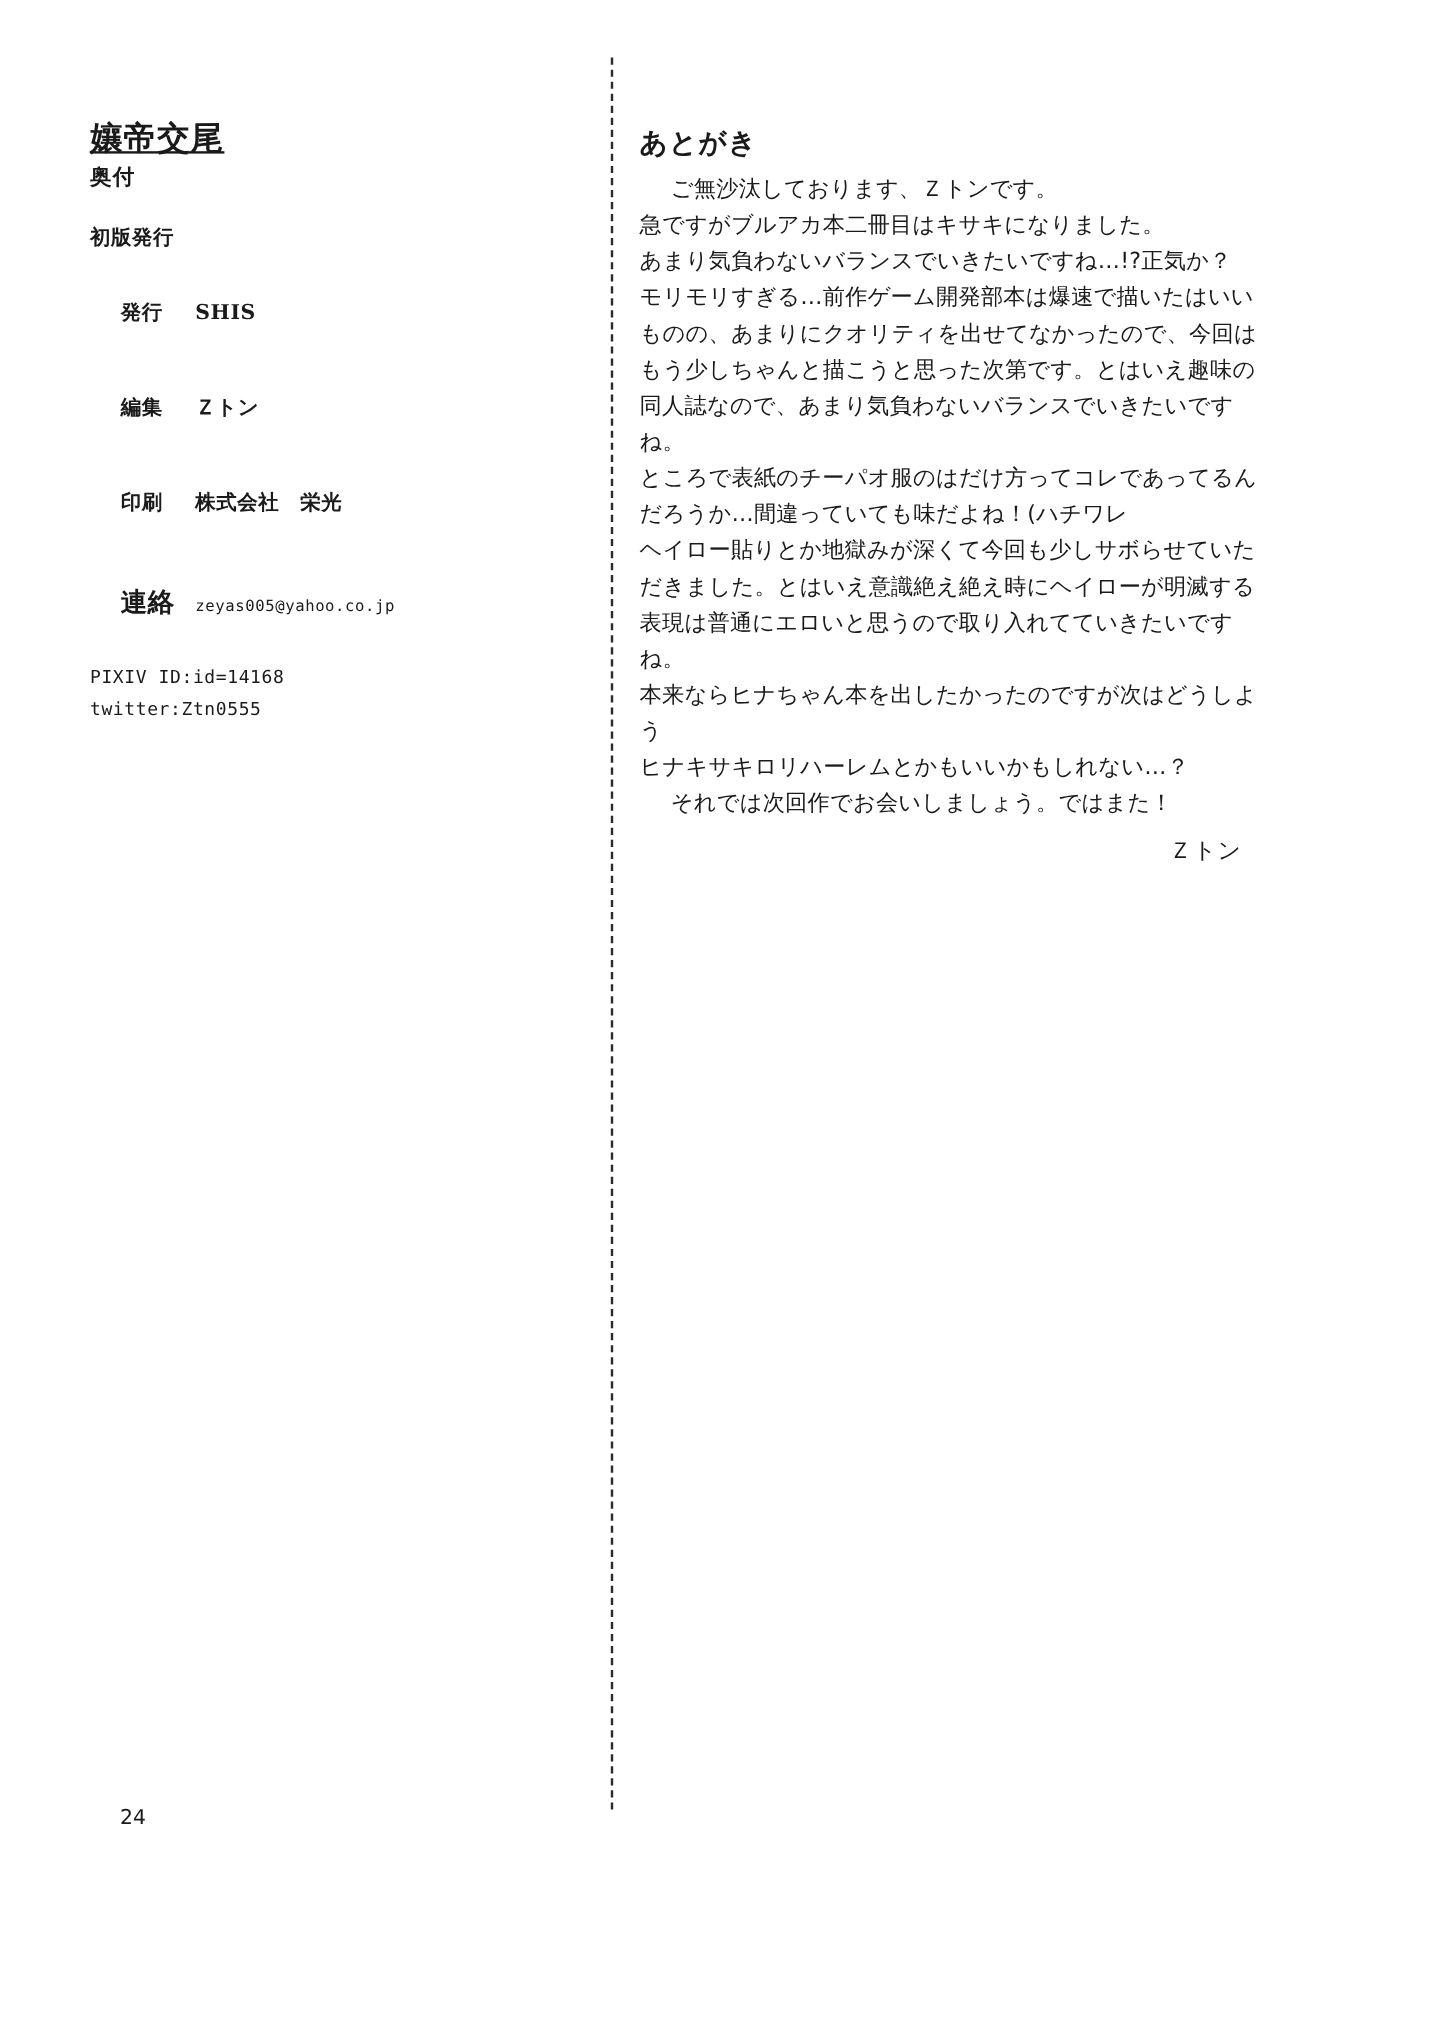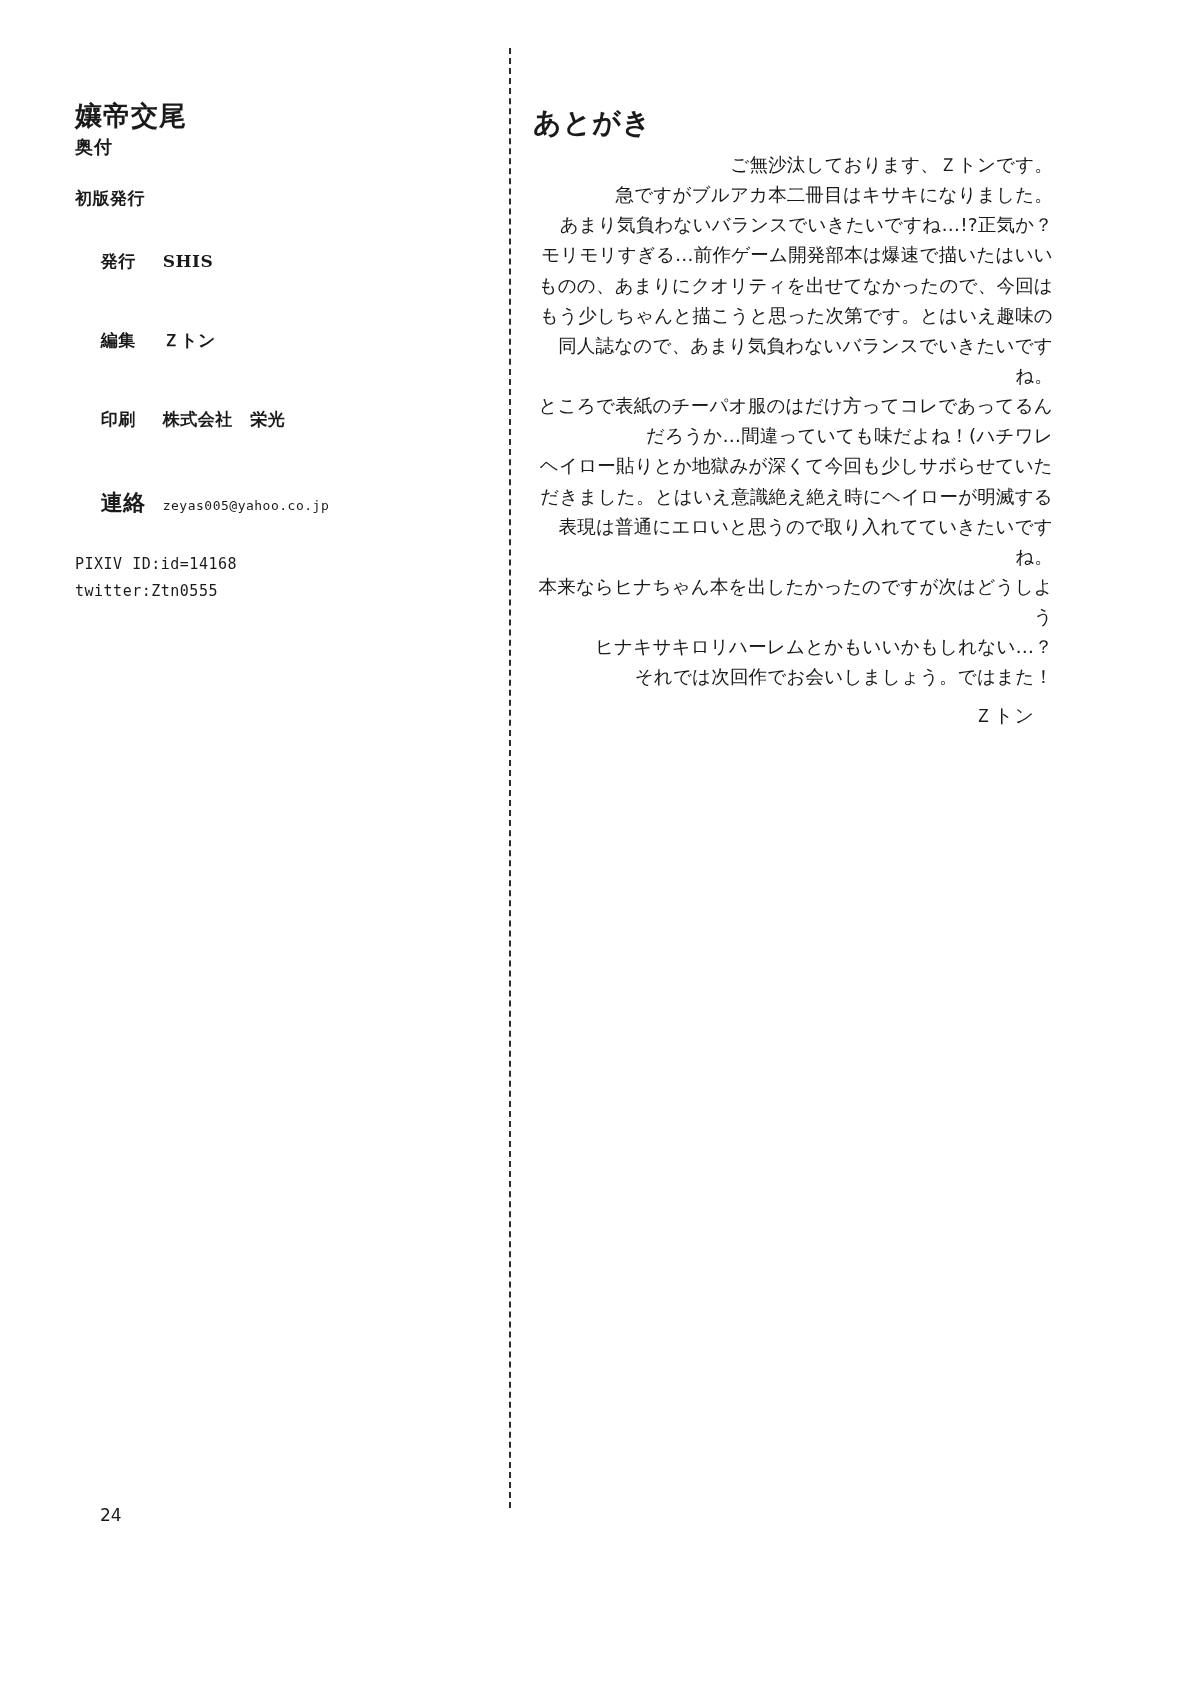--- a/index.html
+++ b/index.html
@@ -33,20 +33,21 @@
     top: 100px;
     width: 400px;
   }
   .colophon-title {
     font-family: "DejaVu Serif", serif;
     font-size: 27px;
     font-weight: bold;
     letter-spacing: 1px;
     line-height: 1.15;
     margin: 0 0 4px 0;
+    text-decoration: underline;
   }
   .colophon-subtitle {
     font-family: "DejaVu Serif", serif;
     font-size: 18px;
     font-weight: bold;
     margin: 0 0 26px 0;
     letter-spacing: 1px;
   }
   .colophon-line {
     font-family: "DejaVu Serif", serif;
@@ -77,31 +78,30 @@
 
   
   .afterword {
     position: absolute;
     left: 533px;
     top: 104px;
     width: 520px;
   }
   .afterword-heading {
     font-family: "DejaVu Sans", sans-serif;
-    font-size: 28px;
+    font-size: 23px;
     font-weight: bold;
     margin: 0 0 8px 0;
     letter-spacing: 1px;
   }
   .afterword-body p {
     margin: 0;
     font-size: 18.5px;
     line-height: 1.63;
     letter-spacing: 0.2px;
-    text-align: right;
   }
   .afterword-body p.indent {
     text-indent: 26px;
   }
   .sign {
     margin-top: 10px;
     text-align: right;
     padding-right: 18px;
     font-size: 19px;
     letter-spacing: 1px;

